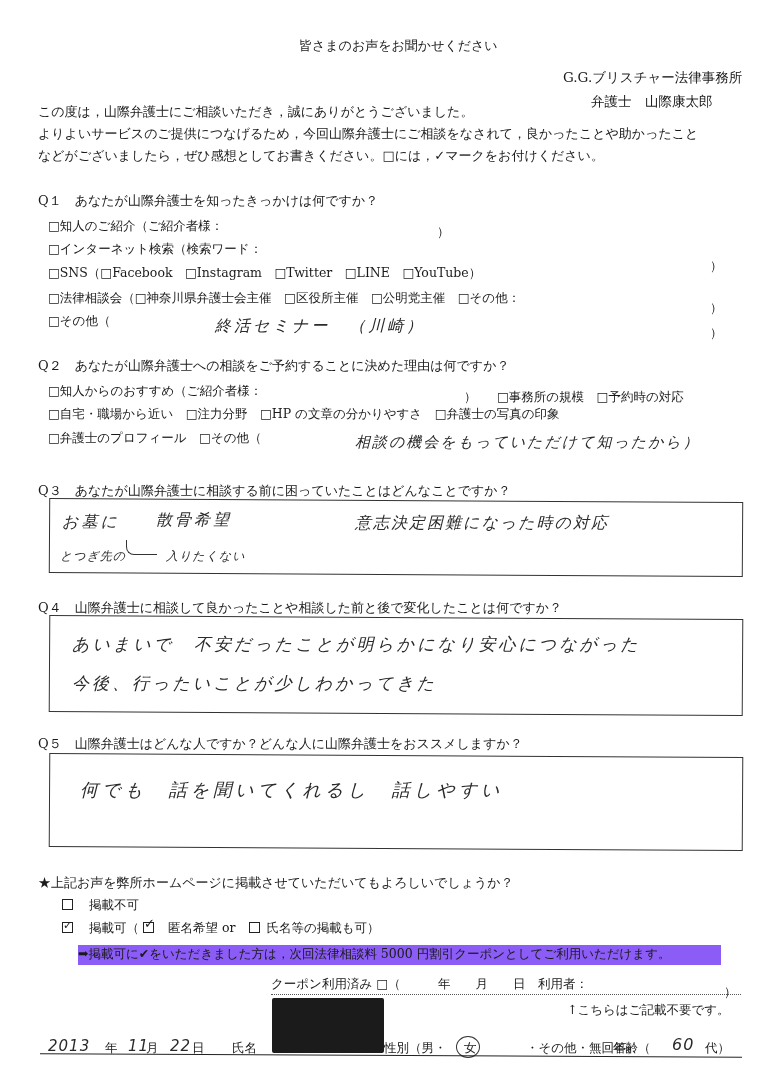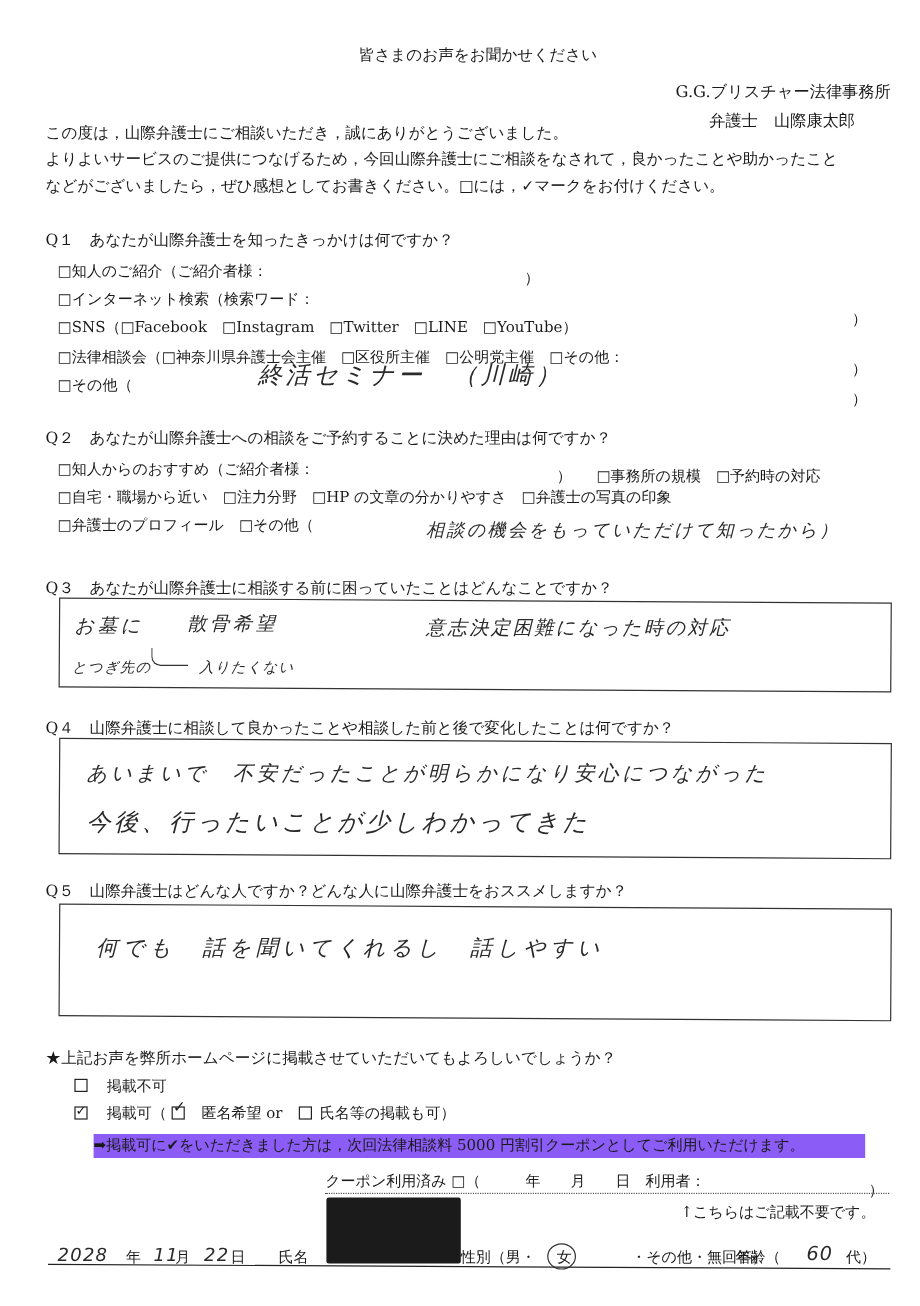--- a/index.html
+++ b/index.html
@@ -32,21 +32,21 @@
 
 <div class="abs t" style="left:38px;top:193px;">Q１　あなたが山際弁護士を知ったきっかけは何ですか？</div>
 <div class="abs ts" style="left:48px;top:218px;">□知人のご紹介（ご紹介者様：</div>
 <div class="abs ts" style="left:437px;top:224px;">）</div>
 <div class="abs ts" style="left:48px;top:241px;">□インターネット検索（検索ワード：</div>
 <div class="abs ts" style="left:710px;top:258px;">）</div>
 <div class="abs ts" style="left:48px;top:265px;">□SNS（□Facebook　□Instagram　□Twitter　□LINE　□YouTube）</div>
 <div class="abs ts" style="left:48px;top:290px;">□法律相談会（□神奈川県弁護士会主催　□区役所主催　□公明党主催　□その他：</div>
 <div class="abs ts" style="left:710px;top:300px;">）</div>
 <div class="abs ts" style="left:48px;top:313px;">□その他（</div>
-<div class="abs hand" style="left:215px;top:299px;font-size:20px;">終活セミナー　（川崎）</div>
+<div class="abs hand" style="left:215px;top:316px;font-size:16px;">終活セミナー　（川崎）</div>
 <div class="abs ts" style="left:710px;top:325px;">）</div>
 
 <div class="abs t" style="left:38px;top:358px;">Q２　あなたが山際弁護士への相談をご予約することに決めた理由は何ですか？</div>
 <div class="abs ts" style="left:48px;top:383px;">□知人からのおすすめ（ご紹介者様：</div>
 <div class="abs ts" style="left:464px;top:389px;">）</div>
 <div class="abs ts" style="left:497px;top:389px;">□事務所の規模　□予約時の対応</div>
 <div class="abs ts" style="left:48px;top:406px;">□自宅・職場から近い　□注力分野　□HP の文章の分かりやすさ　□弁護士の写真の印象</div>
 <div class="abs ts" style="left:48px;top:430px;">□弁護士のプロフィール　□その他（</div>
 <div class="abs hand" style="left:355px;top:433px;font-size:15px;letter-spacing:2px;">相談の機会をもっていただけて知ったから）</div>
 
@@ -55,21 +55,21 @@
 <div class="abs hand" style="left:62px;top:512px;font-size:17px;font-size:16px;">お墓に</div>
 <div class="abs hand" style="left:156px;top:510px;font-size:16px;text-align:right;">散骨希望</div>
 <div class="abs hand" style="left:60px;top:548px;font-size:12px;letter-spacing:1px;">とつぎ先の</div>
 <div class="abs" style="left:126px;top:540px;width:30px;height:14px;border-left:1.2px solid #333;border-bottom:1.2px solid #333;border-radius:0 0 0 8px;"></div>
 <div class="abs hand" style="left:166px;top:548px;font-size:12px;letter-spacing:1px;">入りたくない</div>
 <div class="abs hand" style="left:355px;top:513px;font-size:16px;letter-spacing:2px;">意志決定困難になった時の対応</div>
 
 <div class="abs t" style="left:38px;top:600px;">Q４　山際弁護士に相談して良かったことや相談した前と後で変化したことは何ですか？</div>
 <div class="box" style="left:49px;top:617px;width:692px;height:95px;transform:rotate(0.35deg);"></div>
 <div class="abs hand" style="left:72px;top:633px;font-size:17px;letter-spacing:3px;">あいまいで　不安だったことが明らかになり安心につながった</div>
-<div class="abs hand" style="left:72px;top:672px;font-size:20px;letter-spacing:3px;">今後、行ったいことが少しわかってきた</div>
+<div class="abs hand" style="left:72px;top:672px;font-size:17px;letter-spacing:3px;">今後、行ったいことが少しわかってきた</div>
 
 <div class="abs t" style="left:38px;top:736px;">Q５　山際弁護士はどんな人ですか？どんな人に山際弁護士をおススメしますか？</div>
 <div class="box" style="left:49px;top:755px;width:692px;height:92px;transform:rotate(0.35deg);"></div>
 <div class="abs hand" style="left:80px;top:778px;font-size:18px;letter-spacing:4px;">何でも　話を聞いてくれるし　話しやすい</div>
 
 <div class="abs t" style="left:38px;top:875px;">★上記お声を弊所ホームページに掲載させていただいてもよろしいでしょうか？</div>
 <div class="abs ts" style="left:62px;top:897px;">
   <span class="cb"></span>
   <span style="margin-left:10px;">掲載不可</span>
 </div>
@@ -82,21 +82,21 @@
   <span class="cb" style="margin-left:10px;"></span>
   <span style="">氏名等の掲載も可）</span>
 </div>
 <div class="abs ts hl" style="left:78px;top:945px;width:643px;padding:1px 0 3px 0;">➡掲載可に✔をいただきました方は，次回法律相談料 5000 円割引クーポンとしてご利用いただけます。</div>
 <div class="abs ts" style="left:271px;top:976px;">クーポン利用済み □（　　　年　　月　　日　利用者：</div>
 <div class="abs ts" style="left:724px;top:984px;">）</div>
 <div class="dot-line" style="left:271px;top:994px;width:470px;"></div>
 <div class="abs ts" style="left:567px;top:1002px;">↑こちらはご記載不要です。</div>
 
 <div class="redact" style="left:272px;top:998px;width:112px;height:55px;"></div>
-<div class="abs hand" style="left:48px;top:1037px;font-size:15px;letter-spacing:1px;">2028</div>
+<div class="abs hand" style="left:48px;top:1037px;font-size:15px;letter-spacing:1px;">2013</div>
 <div class="abs ts" style="left:105px;top:1040px;">年</div>
 <div class="abs hand" style="left:128px;top:1037px;font-size:15px;letter-spacing:1px;">11</div>
 <div class="abs ts" style="left:146px;top:1040px;">月</div>
 <div class="abs hand" style="left:170px;top:1037px;font-size:15px;letter-spacing:1px;">22</div>
 <div class="abs ts" style="left:192px;top:1040px;">日</div>
 <div class="abs ts" style="left:232px;top:1040px;">氏名</div>
 <div class="abs ts" style="left:384px;top:1040px;">性別（男・</div>
 <div class="abs ts" style="left:464px;top:1040px;">女</div>
 <div class="circle" style="left:456px;top:1036px;width:22px;height:20px;"></div>
 <div class="abs ts" style="left:479px;top:1040px;padding-left:47px;">・その他・無回答）</div>

